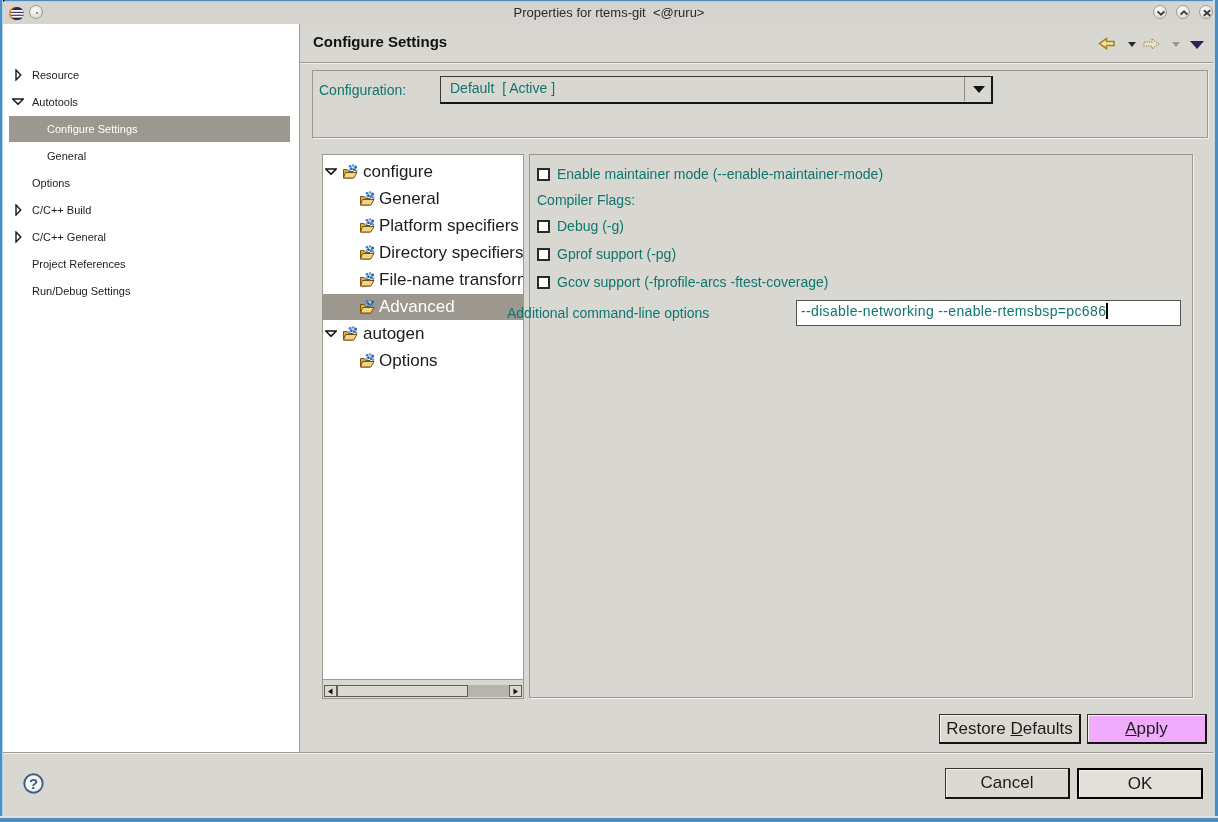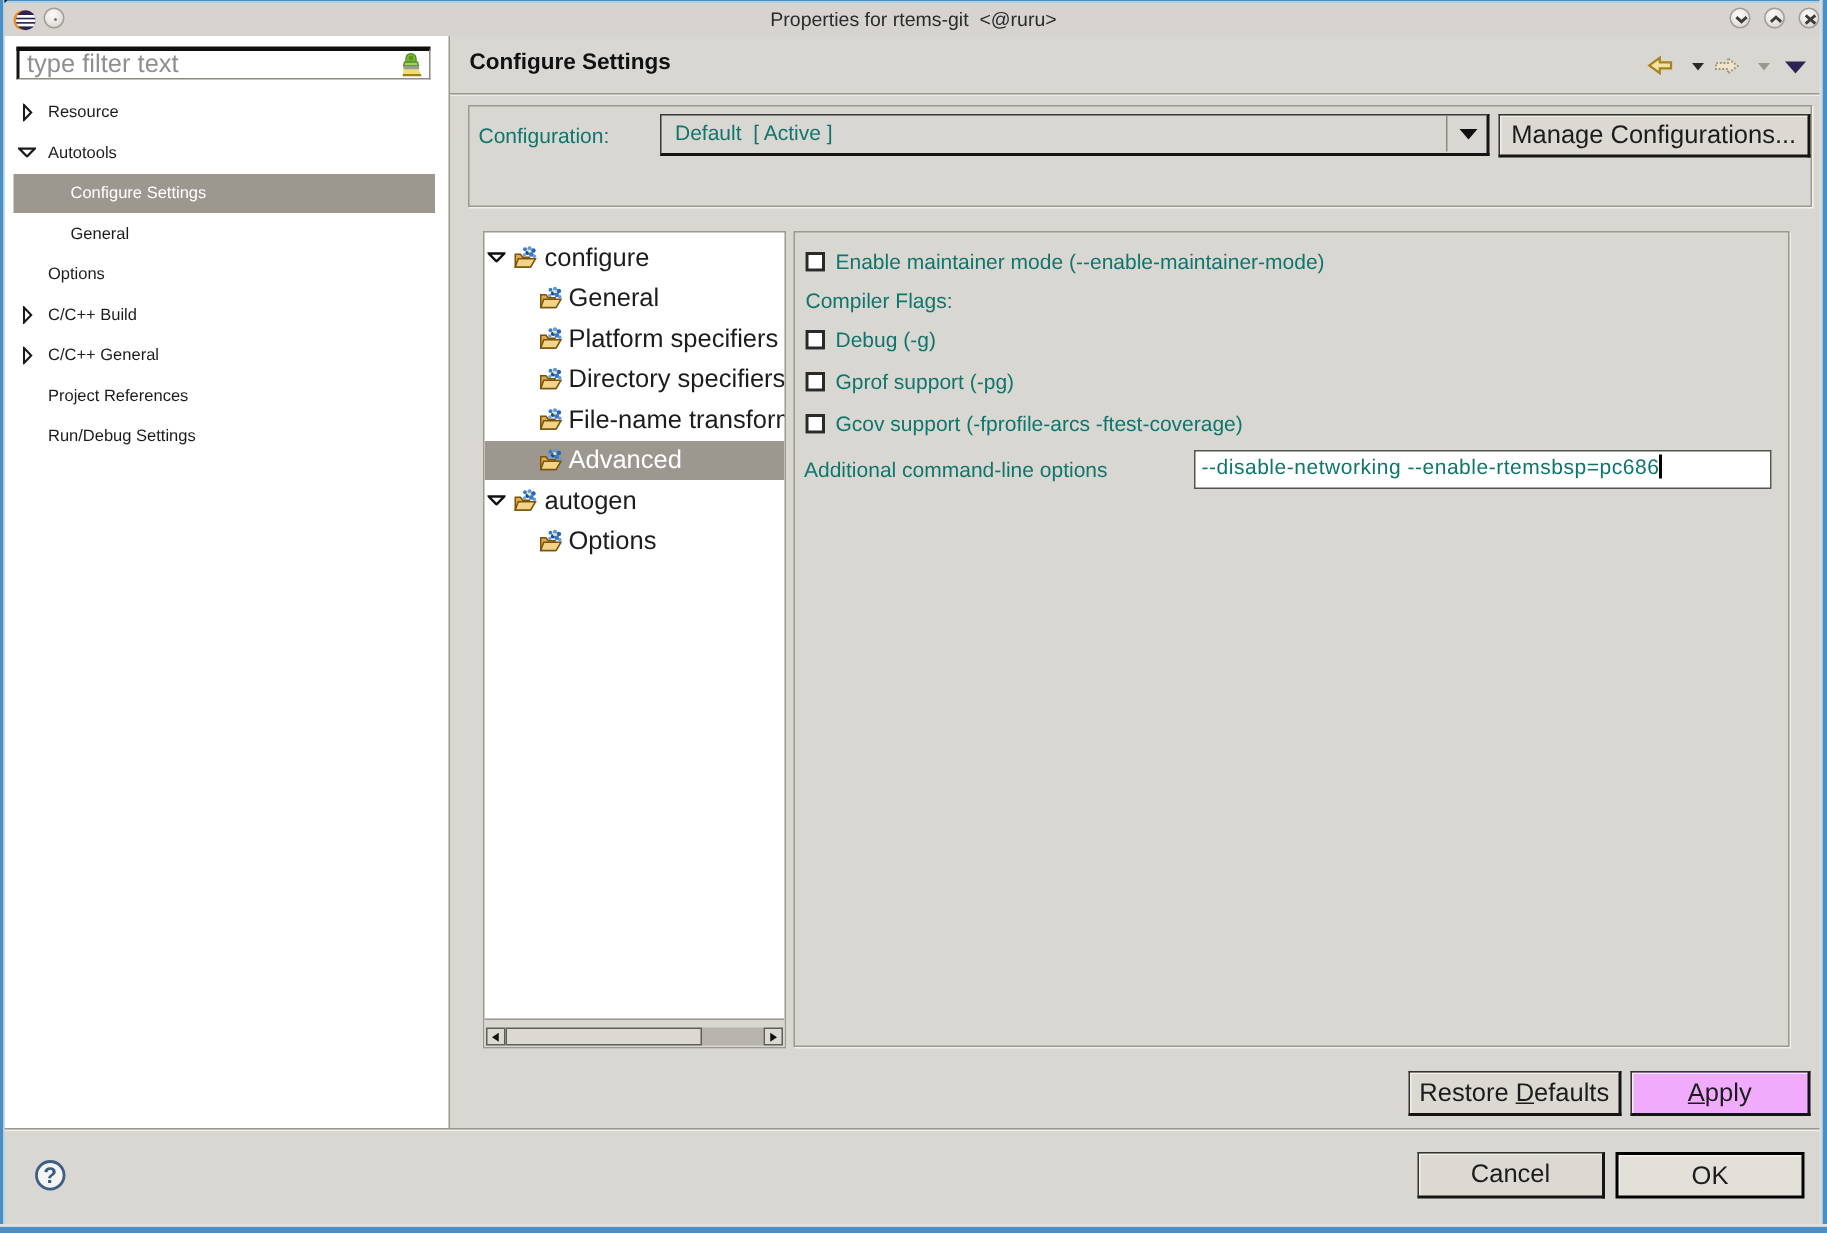--- a/index.html
+++ b/index.html
@@ -79,31 +79,20 @@
     <div class="abs circbtn" style="left:1173px;top:3px"></div>
     <div class="abs circbtn" style="left:1196px;top:3px"></div>
     <svg class="abs" style="left:1150px;top:3px" width="62" height="16" viewBox="0 0 62 16">
       <path d="M4.6 6.4 L8 9.6 L11.4 6.4" fill="none" stroke="#3b3b3b" stroke-width="1.9"></path>
       <path d="M27.6 9.6 L31 6.4 L34.4 9.6" fill="none" stroke="#3b3b3b" stroke-width="1.9"></path>
       <path d="M50.8 5.3 L57.2 10.7 M57.2 5.3 L50.8 10.7" fill="none" stroke="#3b3b3b" stroke-width="1.9"></path>
     </svg>
   </div>
 
   <div id="leftpanel" class="abs">
-    <div id="filterbox" class="abs">
-        <div id="filtertext" class="abs">type filter text</div>
-      <svg class="abs" style="right:4px;top:1px" width="16" height="17" viewBox="0 0 16 17">
-        <path d="M8 0.8 C5.4 0.8 4.6 2.6 4.6 4.4 L4.6 6.6 L11.4 6.6 L11.4 4.4 C11.4 2.6 10.6 0.8 8 0.8 Z" fill="#7ab438" stroke="#4e8c1e" stroke-width="0.8"></path>
-        <circle cx="8" cy="3.6" r="1.5" fill="#55961f"></circle>
-        <path d="M3.6 6.4 L12.4 6.4 L12.9 9 L3.1 9 Z" fill="#a6d05c" stroke="#4e8c1e" stroke-width="0.9"></path>
-        <rect x="3" y="9" width="10.4" height="2.4" fill="#9b9b97"></rect>
-        <path d="M3 11.4 L13.4 11.4 L14.4 14.8 L2.6 14.8 Z" fill="#eee06a"></path>
-        <path d="M2.6 14.4 L14.6 14.4 L15 15.9 L2.4 15.9 Z" fill="#a57e1c"></path>
-      </svg>
-    </div>
 
     <div class="trow" style="left:29px;top:38px;">Resource</div>
     <div class="trow" style="left:29px;top:65px;">Autotools</div>
     <div class="trow tsel" style="left:6px;top:92px;width:281px;padding-left:38px;">Configure Settings</div>
     <div class="trow" style="left:44px;top:119px;">General</div>
     <div class="trow" style="left:29px;top:146px;">Options</div>
     <div class="trow" style="left:29px;top:173px;">C/C++ Build</div>
     <div class="trow" style="left:29px;top:200px;">C/C++ General</div>
     <div class="trow" style="left:29px;top:227px;">Project References</div>
     <div class="trow" style="left:29px;top:254px;">Run/Debug Settings</div>
@@ -141,21 +130,20 @@
 
   <div id="groupbox" class="abs"></div>
   <div class="clabel" style="left:319px;top:82px;">Configuration:</div>
   <div class="abs" style="left:440px;top:76px;width:553px;height:28px;background:#d9d7d1;border:1px solid #3a3832;border-right:2px solid #141414;border-bottom:2px solid #141414;">
     <div class="clabel" style="left:9px;top:3px;">Default&nbsp;&nbsp;[ Active ]</div>
     <div class="abs" style="right:26px;top:0;width:1px;height:24px;background:#8d8a84;"></div>
     <svg class="abs" style="right:5px;top:8px" width="14" height="9" viewBox="0 0 14 9">
         <path d="M1 1 L13 1 L7 8 Z" fill="#111"></path>
       </svg>
   </div>
-  <div class="btn" style="left:999px;top:76px;width:208px;height:29px;line-height:26px;">Manage Configurations...</div>
 
   <div id="itree" class="abs">
     <svg class="abs" style="left:2px;top:13px" width="12" height="7" viewBox="0 0 12 7">
 <path d="M0.8 1 L11.2 1 L6 6.3 Z" fill="#fff" stroke="#111" stroke-width="1.6"></path>
       </svg>
     <svg class="abs" style="left:19px;top:9px" width="16" height="16" viewBox="0 0 16 16">
 <path d="M1.5 5.5 L1.5 14 L11 14 L11 7.5 L6.5 7.5 L5 5.5 Z" fill="#e0aa50" stroke="#7a5208" stroke-width="1"></path>
 <path d="M3.5 8.5 L15 8.5 L11.8 14 L1.5 14 Z" fill="#f2d488" stroke="#7a5208" stroke-width="1"></path>
 <circle cx="8" cy="2.2" r="1.3" fill="#3a78c8"></circle>
         <circle cx="11" cy="1.6" r="1.4" fill="#5b9bd6"></circle>
@@ -279,21 +267,21 @@
   <div id="cpanel" class="abs"></div>
   <div class="cb" style="left:537px;top:168px;"></div>
   <div class="clabel" style="left:557px;top:166px;">Enable maintainer mode (--enable-maintainer-mode)</div>
   <div class="clabel" style="left:537px;top:192px;">Compiler Flags:</div>
   <div class="cb" style="left:537px;top:220px;"></div>
   <div class="clabel" style="left:557px;top:218px;">Debug (-g)</div>
   <div class="cb" style="left:537px;top:248px;"></div>
   <div class="clabel" style="left:557px;top:246px;">Gprof support (-pg)</div>
   <div class="cb" style="left:537px;top:276px;"></div>
   <div class="clabel" style="left:557px;top:274px;">Gcov support (-fprofile-arcs -ftest-coverage)</div>
-  <div class="clabel" style="left:536px;top:305px;">Additional command-line options</div>
+  <div class="clabel" style="left:507px;top:305px;">Additional command-line options</div>
   <div class="abs" style="left:796px;top:300px;width:385px;height:26px;background:#fff;border:1px solid #55534d;">
     <div class="clabel" style="left:4px;top:2px;letter-spacing:0.35px;">--disable-networking --enable-rtemsbsp=pc686<span style="display:inline-block;width:1.5px;height:16px;background:#000;vertical-align:-3px;"></span></div>
   </div>
 
   <div class="btn" style="left:939px;top:714px;width:142px;height:30px;line-height:27px;">Restore <span style="text-decoration:underline">D</span>efaults</div>
   <div class="btn" style="left:1087px;top:714px;width:120px;height:30px;line-height:27px;background:#f0abfc;"><span style="text-decoration:underline">A</span>pply</div>
   <div id="bigsep" class="abs"></div>
   <div class="btn" style="left:945px;top:768px;width:125px;height:31px;line-height:28px;">Cancel</div>
   <div class="btn" style="left:1077px;top:768px;width:126px;height:31px;line-height:27px;border:2px solid #000;box-shadow:inset 1px 1px 0 #f2f0ec;background:#e3e0da;">OK</div>
 

